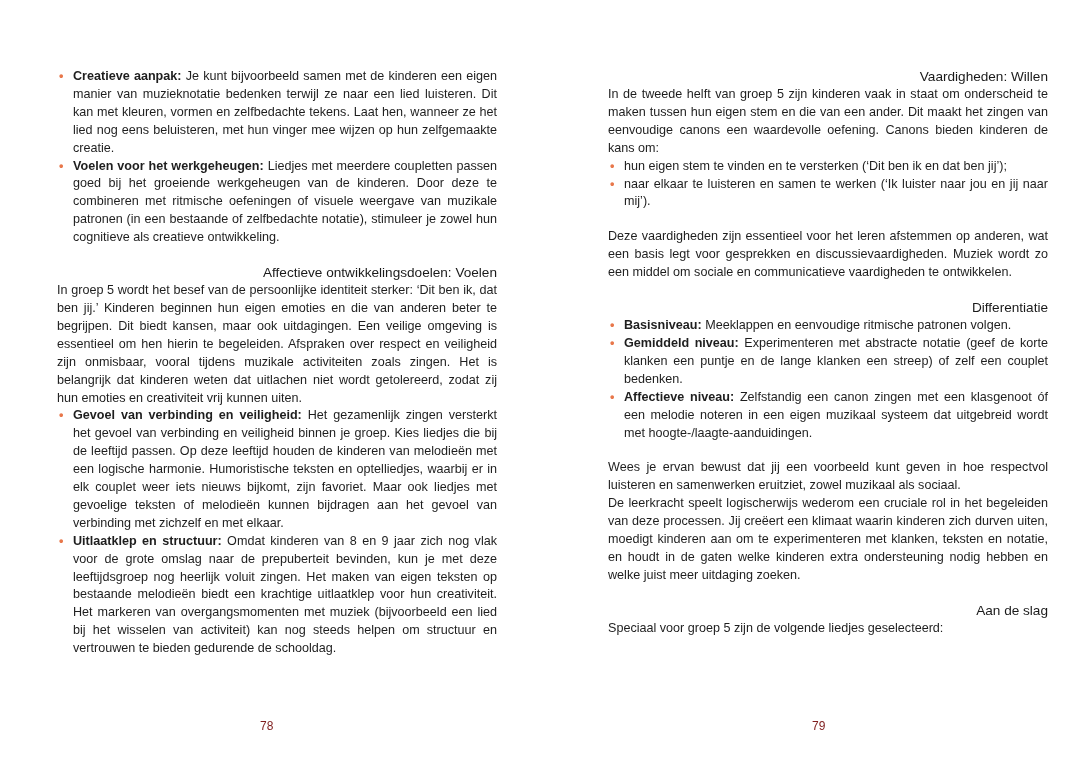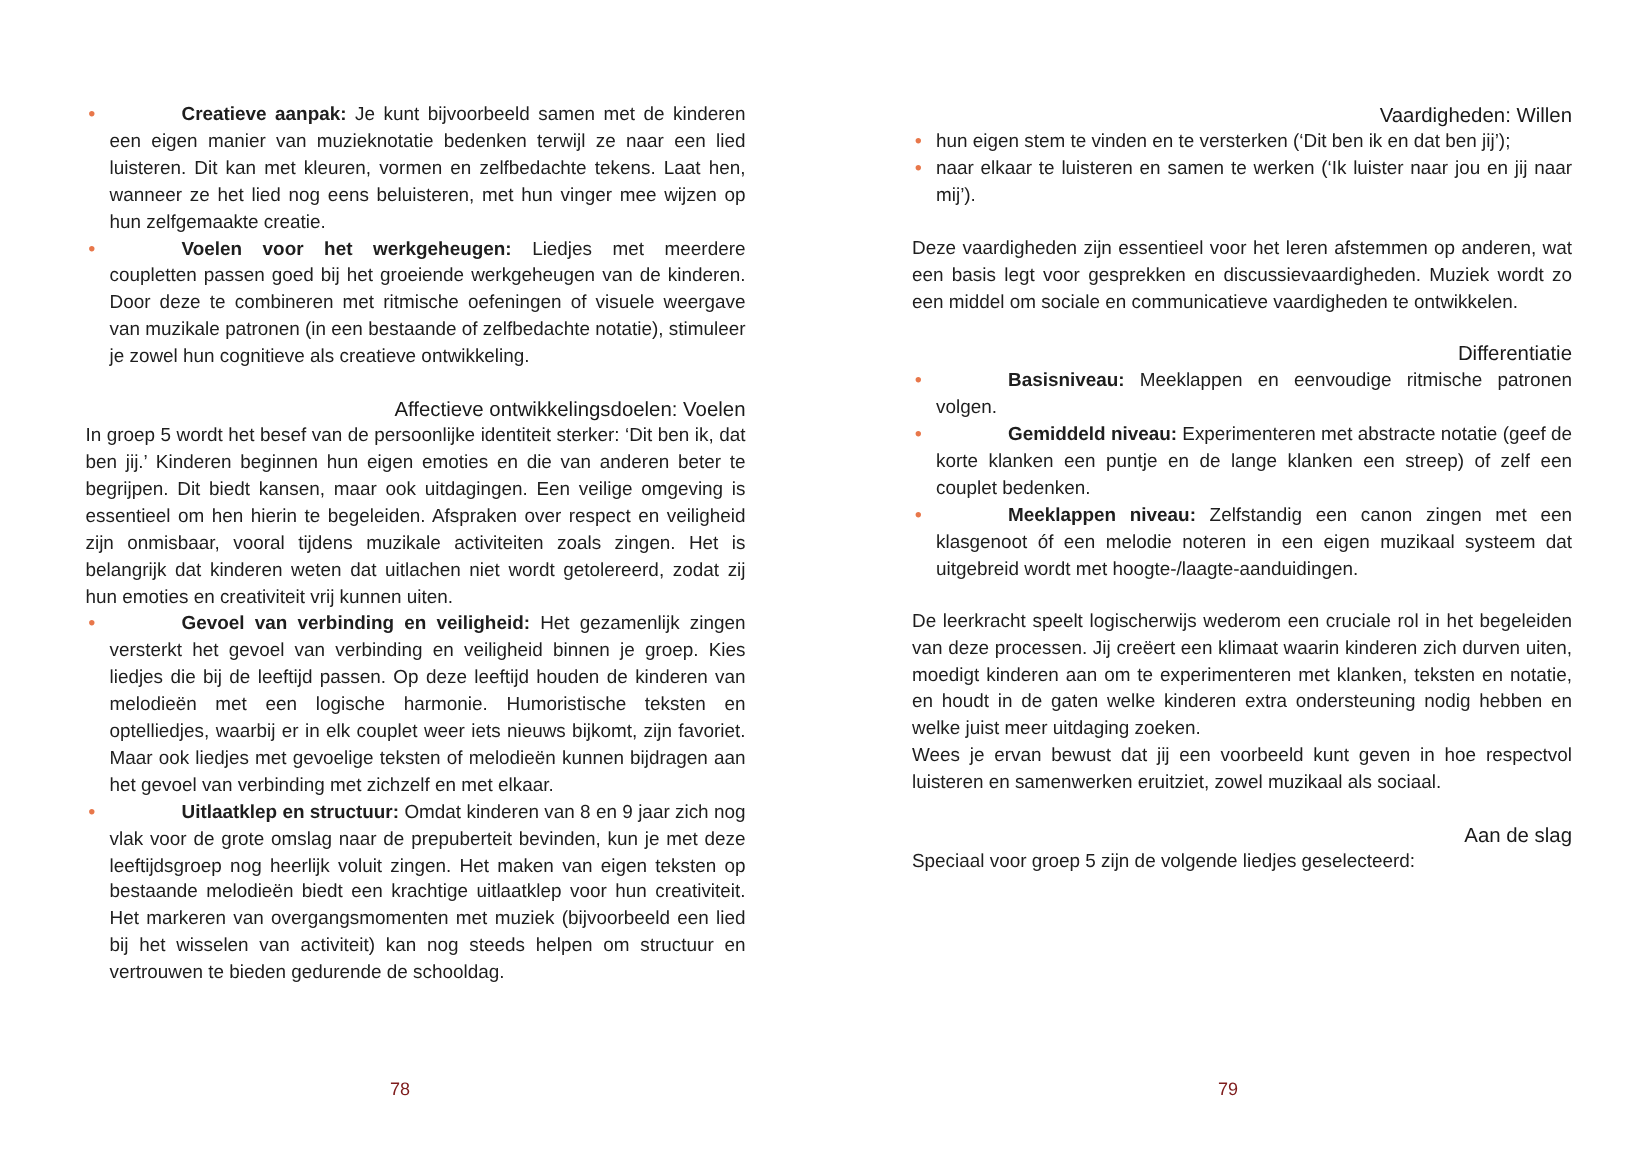--- a/index.html
+++ b/index.html
@@ -6,21 +6,21 @@
   body { width: 1091px; height: 768px; position: relative; overflow: hidden;
          font-family: "Liberation Sans", sans-serif; color: #1e1e1e; }
   .page { position: absolute; top: 68px; width: 440px; font-size: 12.6px; line-height: 17.9px; }
   #page-left { left: 57px; }
   #page-right { left: 608px; }
   p { margin: 0; text-align: justify; }
   h3 { margin: 0; font-size: 13.6px; line-height: 18px; font-weight: normal; color: #1a1a1a; text-align: right; }
   ul.bullets { margin: 0; padding: 0; list-style: none; }
   ul.bullets li { position: relative; padding-left: 16px; text-align: justify; }
   ul.bullets li .dot { position: absolute; left: 2px; top: 0; color: #e8774a; font-weight: bold; }
-  .lead { font-weight: bold; margin-left: 48px; }
+  .lead { font-weight: bold; }
   .spacer { height: 17px; }
   ol.songs { margin: 0; padding: 0; list-style: none; }
   ol.songs li { padding-left: 6px; }
   ol.songs li .num { display: inline-block; width: 20px; }
   .pagenum { position: absolute; top: 719px; font-size: 12px; color: #7f1d1d; }
   #pagenum-left { left: 260px; }
   #pagenum-right { left: 812px; }
 </style>
 </head>
 <body>
@@ -42,45 +42,46 @@
       <span class="dot">•</span><span class="lead">Gevoel van verbinding en veiligheid:</span><span> Het gezamenlijk zingen versterkt het gevoel van verbinding en veiligheid binnen je groep. Kies liedjes die bij de leeftijd passen. Op deze leeftijd houden de kinderen van melodieën met een logische harmonie. Humoristische teksten en optelliedjes, waarbij er in elk couplet weer iets nieuws bijkomt, zijn favoriet. Maar ook liedjes met gevoelige teksten of melodieën kunnen bijdragen aan het gevoel van verbinding met zichzelf en met elkaar.</span>
     </li>
     <li>
       <span class="dot">•</span><span class="lead">Uitlaatklep en structuur:</span><span> Omdat kinderen van 8 en 9 jaar zich nog vlak voor de grote omslag naar de prepuberteit bevinden, kun je met deze leeftijdsgroep nog heerlijk voluit zingen. Het maken van eigen teksten op bestaande melodieën biedt een krachtige uitlaatklep voor hun creativiteit. Het markeren van overgangsmomenten met muziek (bijvoorbeeld een lied bij het wisselen van activiteit) kan nog steeds helpen om structuur en vertrouwen te bieden gedurende de schooldag.</span>
     </li>
   </ul>
 </div>
 
 <div id="page-right" class="page">
   <h3>Vaardigheden: Willen</h3>
+  <p>In de tweede helft van groep 5 zijn kinderen vaak in staat om onderscheid te maken tussen hun eigen stem en die van een ander. Dit maakt het zingen van eenvoudige canons een waardevolle oefening. Canons bieden kinderen de kans om:</p>
   <ul class="bullets">
     <li>
       <span class="dot">•</span><span>hun eigen stem te vinden en te versterken (‘Dit ben ik en dat ben jij’);</span>
     </li>
     <li>
       <span class="dot">•</span><span>naar elkaar te luisteren en samen te werken (‘Ik luister naar jou en jij naar mij’).</span>
     </li>
   </ul>
   <div class="spacer"></div>
   <p>Deze vaardigheden zijn essentieel voor het leren afstemmen op anderen, wat een basis legt voor gesprekken en discussievaardigheden. Muziek wordt zo een middel om sociale en communicatieve vaardigheden te ontwikkelen.</p>
   <div class="spacer"></div>
   <h3>Differentiatie</h3>
   <ul class="bullets">
     <li>
       <span class="dot">•</span><span class="lead">Basisniveau:</span><span> Meeklappen en eenvoudige ritmische patronen volgen.</span>
     </li>
     <li>
       <span class="dot">•</span><span class="lead">Gemiddeld niveau:</span><span> Experimenteren met abstracte notatie (geef de korte klanken een puntje en de lange klanken een streep) of zelf een couplet bedenken.</span>
     </li>
     <li>
-      <span class="dot">•</span><span class="lead">Meeklappen niveau:</span><span> Zelfstandig een canon zingen met een klasgenoot óf een melodie noteren in een eigen muzikaal systeem dat uitgebreid wordt met hoogte-/laagte-aanduidingen.</span>
+      <span class="dot">•</span><span class="lead">Affectieve niveau:</span><span> Zelfstandig een canon zingen met een klasgenoot óf een melodie noteren in een eigen muzikaal systeem dat uitgebreid wordt met hoogte-/laagte-aanduidingen.</span>
     </li>
   </ul>
   <div class="spacer"></div>
+  <p>Wees je ervan bewust dat jij een voorbeeld kunt geven in hoe respectvol luisteren en samenwerken eruitziet, zowel muzikaal als sociaal.</p>
   <p>De leerkracht speelt logischerwijs wederom een cruciale rol in het begeleiden van deze processen. Jij creëert een klimaat waarin kinderen zich durven uiten, moedigt kinderen aan om te experimenteren met klanken, teksten en notatie, en houdt in de gaten welke kinderen extra ondersteuning nodig hebben en welke juist meer uitdaging zoeken.</p>
-  <p>Wees je ervan bewust dat jij een voorbeeld kunt geven in hoe respectvol luisteren en samenwerken eruitziet, zowel muzikaal als sociaal.</p>
   <div class="spacer"></div>
   <h3>Aan de slag</h3>
   <p>Speciaal voor groep 5 zijn de volgende liedjes geselecteerd:</p>
 </div>
 
 <div id="pagenum-left" class="pagenum">78</div>
 <div id="pagenum-right" class="pagenum">79</div>
 
 </body></html>

